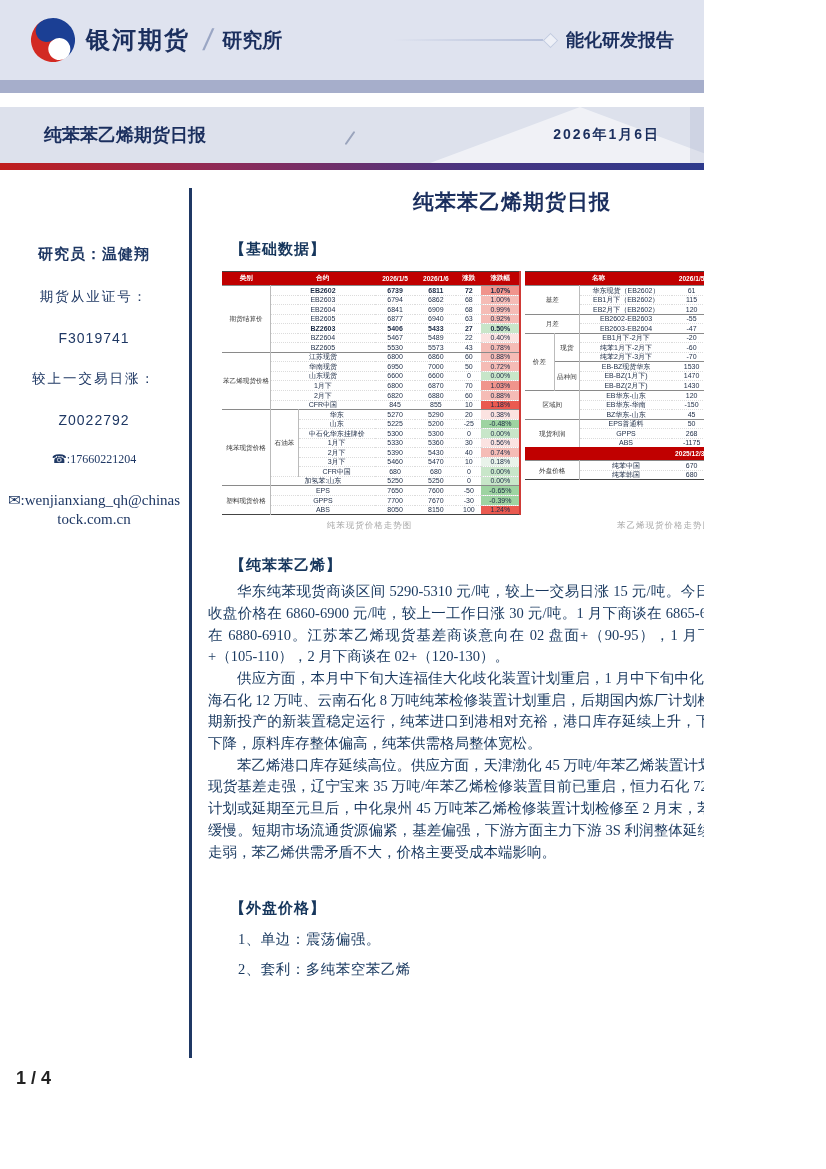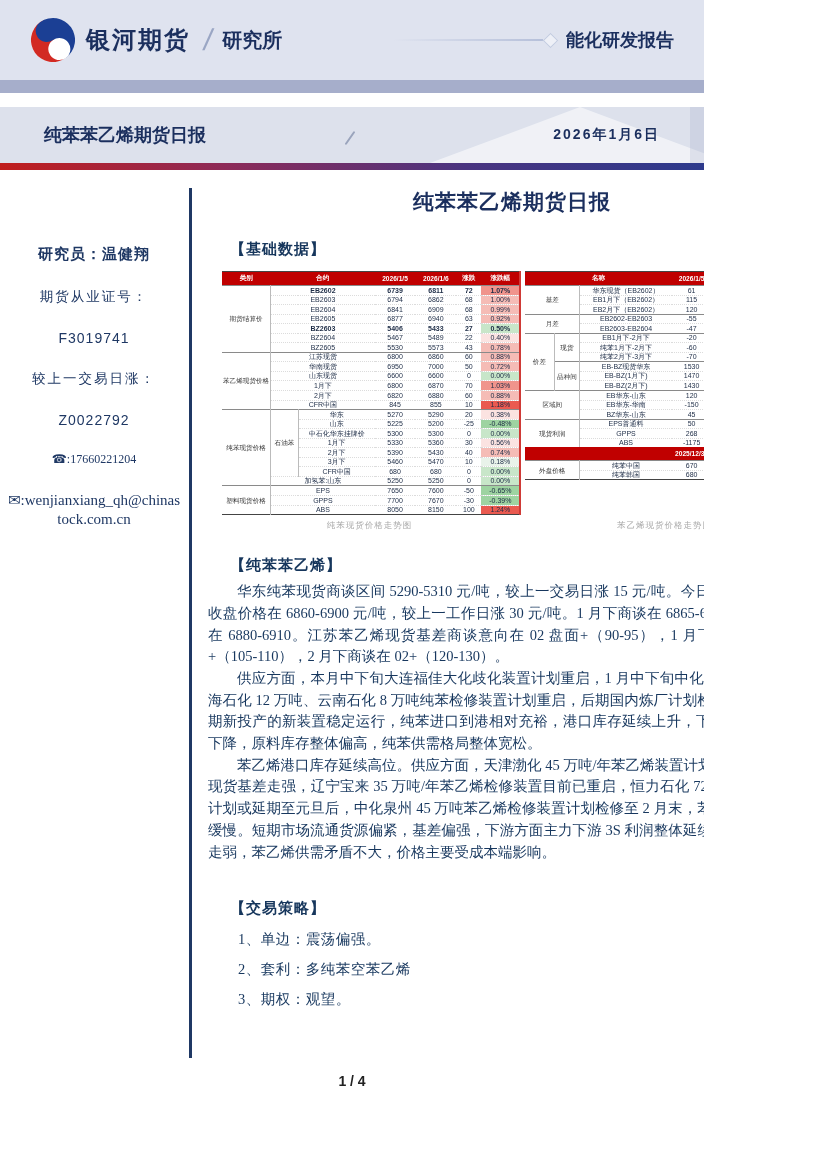--- a/index.html
+++ b/index.html
@@ -75,22 +75,22 @@
                 font-size:8.5px;color:#a8a8a8;letter-spacing:1px;}
 
   
   .analysis{margin-top:6px;width:606px;}
   .analysis p{margin:0;text-indent:2em;font-size:14.5px;line-height:21.7px;
               text-align:justify;color:#17375e;}
   .strategy-heading{margin-top:36px;}
   .strategy-list{margin:6px 0 0 30px;}
   .strategy-item{font-size:14.5px;line-height:30px;color:#17375e;letter-spacing:0.5px;}
 
-  .page-num{position:absolute;bottom:80px;left:0;width:100%;text-align:center;
-            font-family:"Liberation Sans",sans-serif;font-weight:bold;font-size:14px;color:#222;}
+  .page-num{position:absolute;bottom:80px;left:16px;width:100%;
+            font-family:"Liberation Sans",sans-serif;font-weight:bold;font-size:18px;color:#222;}
 </style>
 </head>
 <body>
 
 <div class="page">
 
   <div class="top-header">
     <svg class="logo" viewBox="0 0 48 48">
       <circle cx="24" cy="24" r="23" fill="#ffffff"></circle>
       <path d="M24 1 A23 23 0 0 0 24 47 A11.5 11.5 0 0 1 24 24 A11.5 11.5 0 0 0 24 1 Z" fill="#d22a23" transform="rotate(-35 24 24)"></path>
@@ -512,23 +512,22 @@
         <div>苯乙烯现货价格走势图</div>
       </div>
 
       <div class="sec-heading">【纯苯苯乙烯】</div>
       <div class="analysis">
           <p>华东纯苯现货商谈区间 5290-5310 元/吨，较上一交易日涨 15 元/吨。今日江苏苯乙烯市场收盘价格在 6860-6900 元/吨，较上一工作日涨 30 元/吨。1 月下商谈在 6865-6890，2 月下商谈在 6880-6910。江苏苯乙烯现货基差商谈意向在 02 盘面+（90-95），1 月下商谈在 02 盘面+（105-110），2 月下商谈在 02+（120-130）。</p>
           <p>供应方面，本月中下旬大连福佳大化歧化装置计划重启，1 月中下旬中化泉州 51 万吨、上海石化 12 万吨、云南石化 8 万吨纯苯检修装置计划重启，后期国内炼厂计划检修装置不多，前期新投产的新装置稳定运行，纯苯进口到港相对充裕，港口库存延续上升，下游利润走弱开工下降，原料库存整体偏高，纯苯供需格局整体宽松。</p>
           <p>苯乙烯港口库存延续高位。供应方面，天津渤化 45 万吨/年苯乙烯装置计划外停工，苯乙烯现货基差走强，辽宁宝来 35 万吨/年苯乙烯检修装置目前已重启，恒力石化 72 万吨苯乙烯检修计划或延期至元旦后，中化泉州 45 万吨苯乙烯检修装置计划检修至 2 月末，苯乙烯开工率回升缓慢。短期市场流通货源偏紧，基差偏强，下游方面主力下游 3S 利润整体延续亏损，开工总体走弱，苯乙烯供需矛盾不大，价格主要受成本端影响。</p>
         </div>
 
-      <div class="sec-heading strategy-heading">【交易策略】</div>
+      <div class="sec-heading strategy-heading">【外盘价格】</div>
       <div class="strategy-list">
           <div class="strategy-item">1、单边：震荡偏强。</div>
           <div class="strategy-item">2、套利：多纯苯空苯乙烯</div>
-          <div class="strategy-item">3、期权：观望。</div>
         </div>
     </div>
   </div>
 
   <div class="page-num">1 / 4</div>
 </div>
 
 </body></html>

